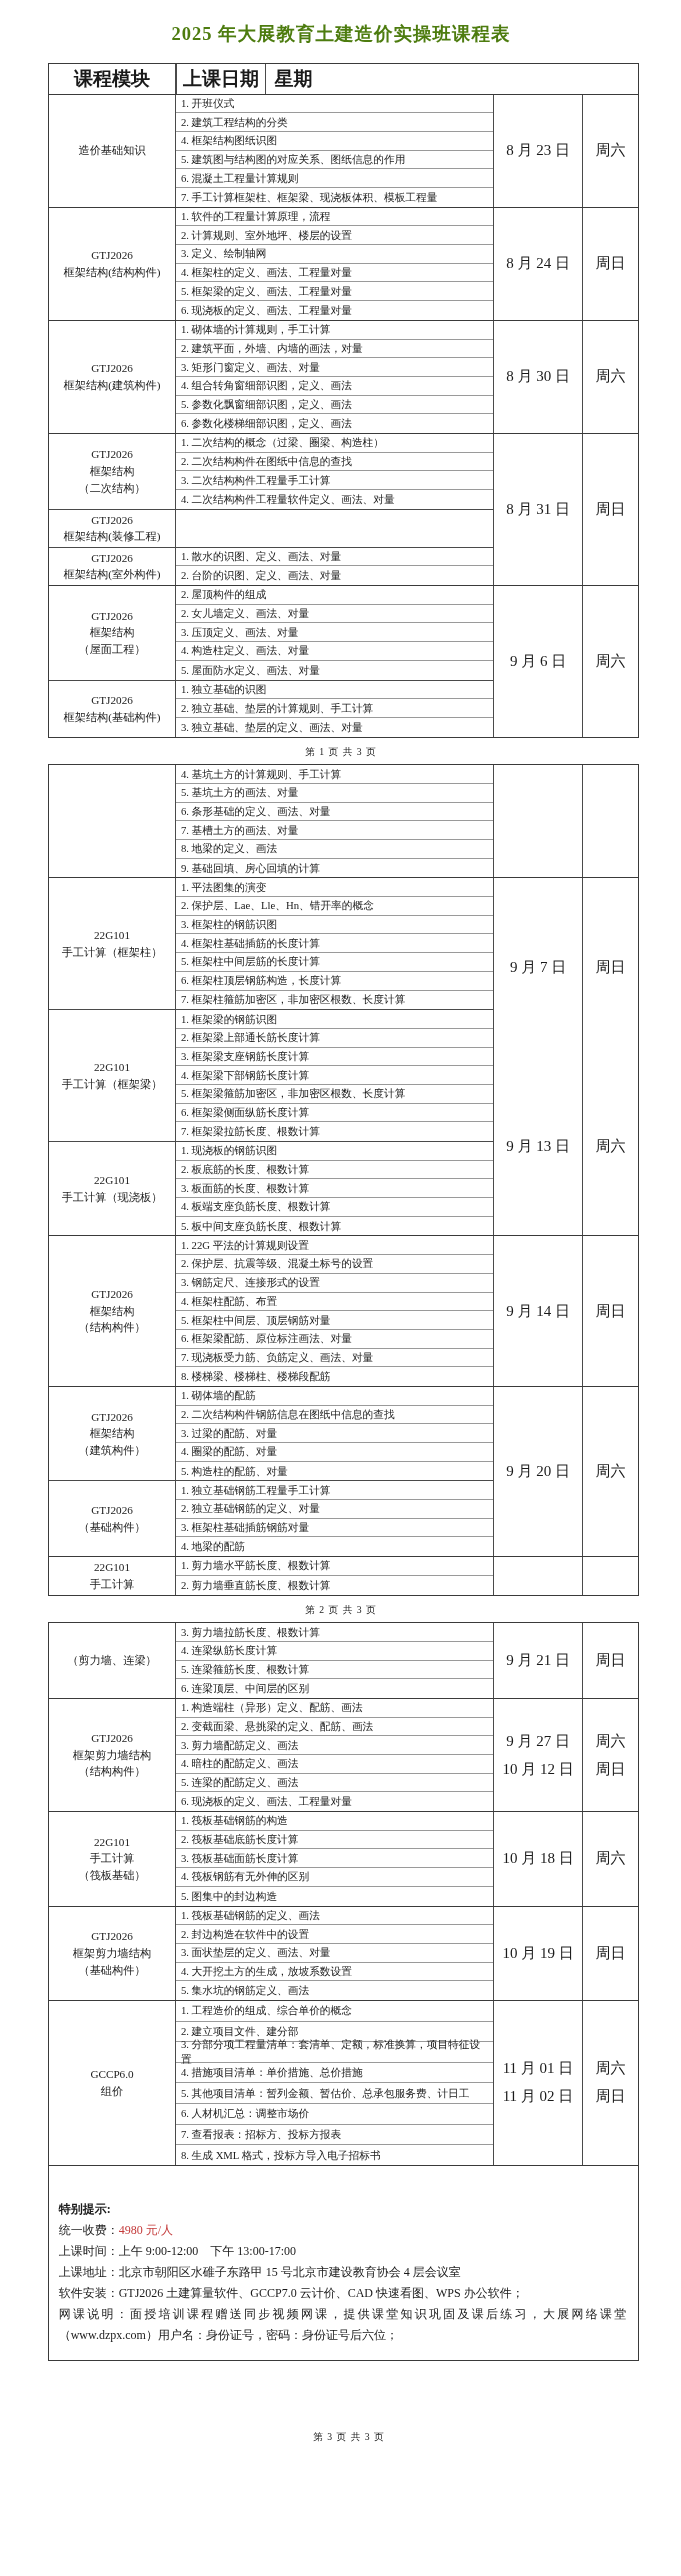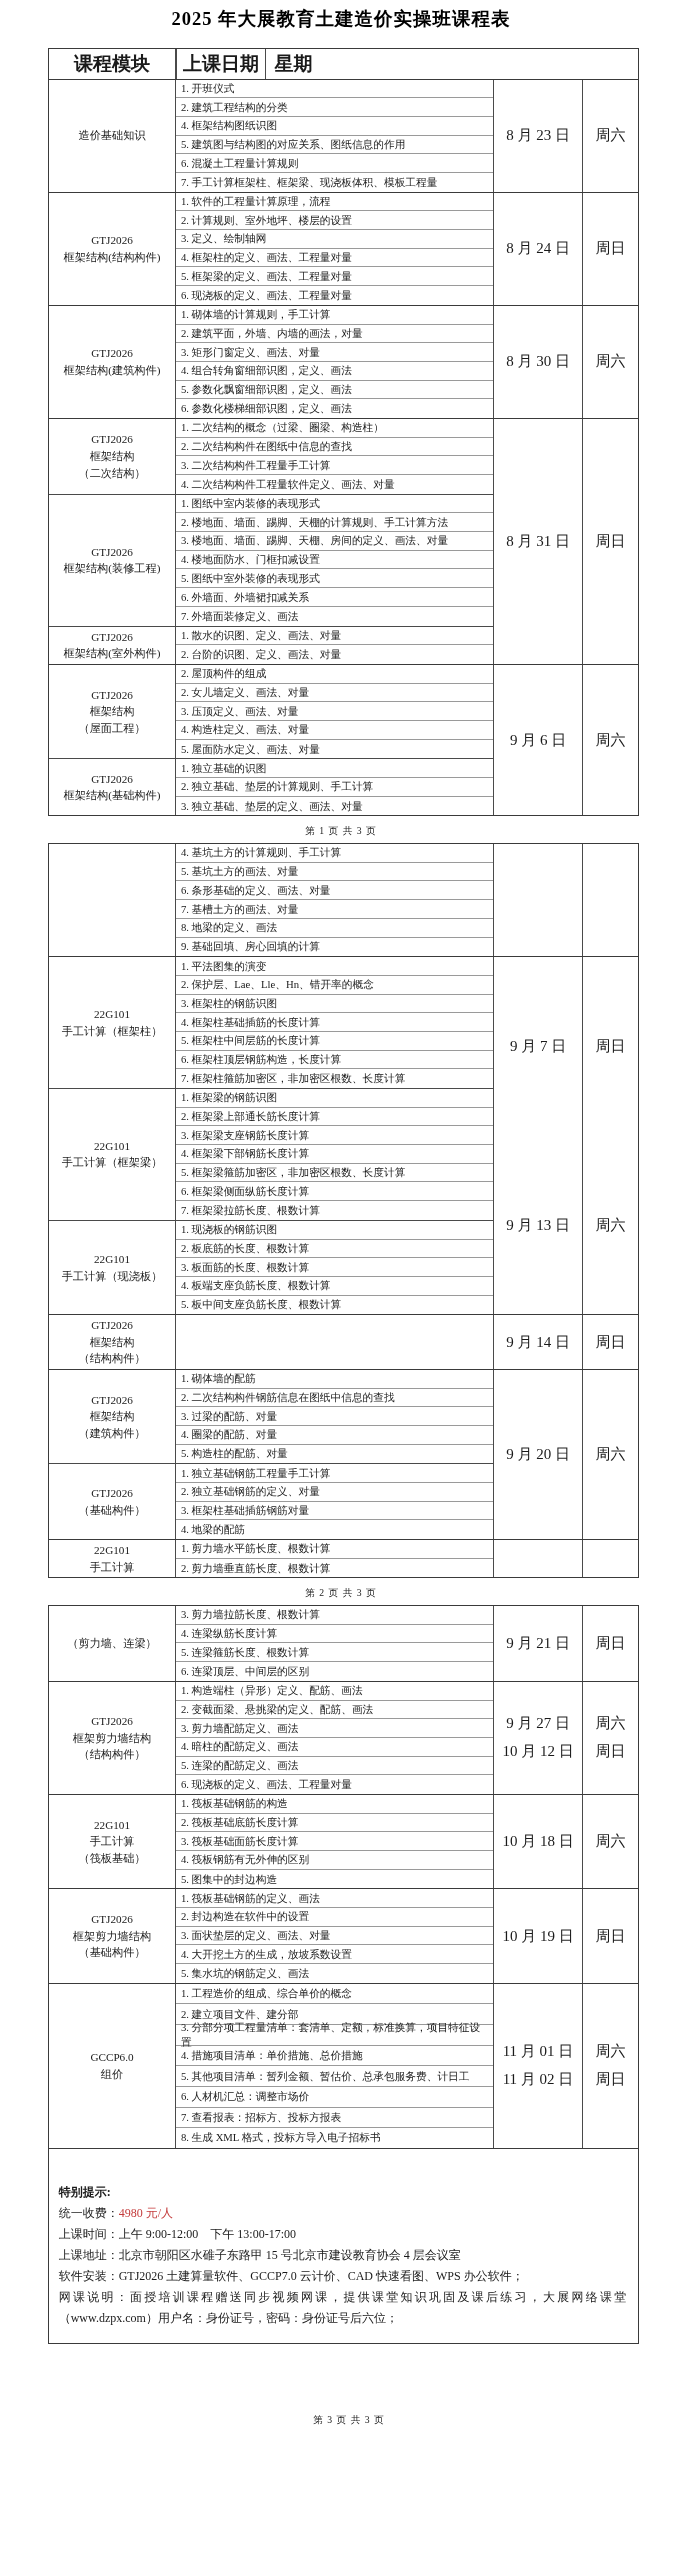--- a/index.html
+++ b/index.html
@@ -1,22 +1,22 @@
 <!DOCTYPE html>
 <html><head>
 <meta charset="utf-8">
 <style>
   html,body{margin:0;padding:0;}
   body{
     width:682px;height:2576px;overflow:hidden;background:#ffffff;
     font-family:"Liberation Serif","DejaVu Serif",serif;color:#1a1a1a;
   }
   .doc-title{
-    margin:6px 0 0 0;text-align:center;font-size:18.5px;font-weight:bold;
-    letter-spacing:1px;color:#000000;
+    margin:21px 0 0 0;text-align:center;font-size:18.5px;font-weight:bold;
+    letter-spacing:1px;color:#4d7c0f;
   }
   .tables-wrap{margin-top:16.6px;}
   .sched-table{
     width:591px;margin-left:48px;border:1.6px solid #3a3a3a;box-sizing:border-box;
     background:#fff;
   }
   .header-row{display:flex;border-bottom:1.2px solid #3a3a3a;height:30px;}
   .header-cell{
     display:flex;align-items:center;justify-content:center;
     font-weight:bold;font-size:19px;box-sizing:border-box;text-align:right;
@@ -162,29 +162,20 @@
                 <div class="item-row">2. 二次结构构件在图纸中信息的查找</div>
                 <div class="item-row">3. 二次结构构件工程量手工计算</div>
                 <div class="item-row">4. 二次结构构件工程量软件定义、画法、对量</div>
               </div>
             </div>
             <div class="group">
               <div class="module-cell">
                 <div class="module-line">GTJ2026</div>
                 <div class="module-line">框架结构(装修工程)</div>
               </div>
-              <div class="items-col">
-                <div class="item-row">1. 图纸中室内装修的表现形式</div>
-                <div class="item-row">2. 楼地面、墙面、踢脚、天棚的计算规则、手工计算方法</div>
-                <div class="item-row">3. 楼地面、墙面、踢脚、天棚、房间的定义、画法、对量</div>
-                <div class="item-row">4. 楼地面防水、门框扣减设置</div>
-                <div class="item-row">5. 图纸中室外装修的表现形式</div>
-                <div class="item-row">6. 外墙面、外墙裙扣减关系</div>
-                <div class="item-row">7. 外墙面装修定义、画法</div>
-              </div>
             </div>
             <div class="group">
               <div class="module-cell">
                 <div class="module-line">GTJ2026</div>
                 <div class="module-line">框架结构(室外构件)</div>
               </div>
               <div class="items-col">
                 <div class="item-row">1. 散水的识图、定义、画法、对量</div>
                 <div class="item-row">2. 台阶的识图、定义、画法、对量</div>
               </div>
@@ -309,20 +300,30 @@
             <div class="week-text">周六</div>
           </div>
         </div>
         <div class="band">
           <div class="band-left">
             <div class="group">
               <div class="module-cell">
                 <div class="module-line">GTJ2026</div>
                 <div class="module-line">框架结构</div>
                 <div class="module-line">（结构构件）</div>
+              </div>
+              <div class="items-col">
+                <div class="item-row">1. 22G 平法的计算规则设置</div>
+                <div class="item-row">2. 保护层、抗震等级、混凝土标号的设置</div>
+                <div class="item-row">3. 钢筋定尺、连接形式的设置</div>
+                <div class="item-row">4. 框架柱配筋、布置</div>
+                <div class="item-row">5. 框架柱中间层、顶层钢筋对量</div>
+                <div class="item-row">6. 框架梁配筋、原位标注画法、对量</div>
+                <div class="item-row">7. 现浇板受力筋、负筋定义、画法、对量</div>
+                <div class="item-row">8. 楼梯梁、楼梯柱、楼梯段配筋</div>
               </div>
             </div>
           </div>
           <div class="date-cell">
             <div class="date-text">9 月 14 日</div>
           </div>
           <div class="week-cell">
             <div class="week-text">周日</div>
           </div>
         </div>

